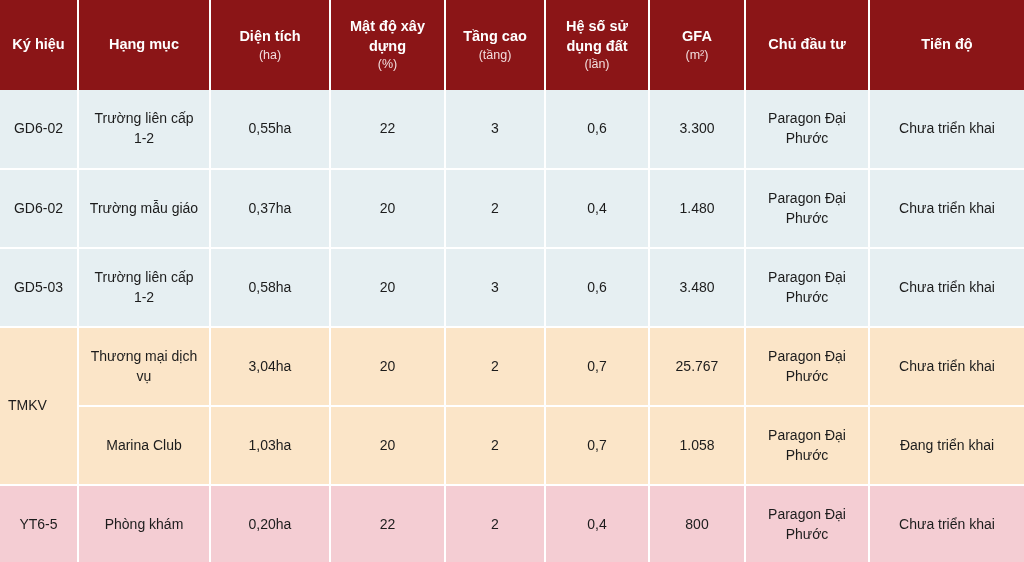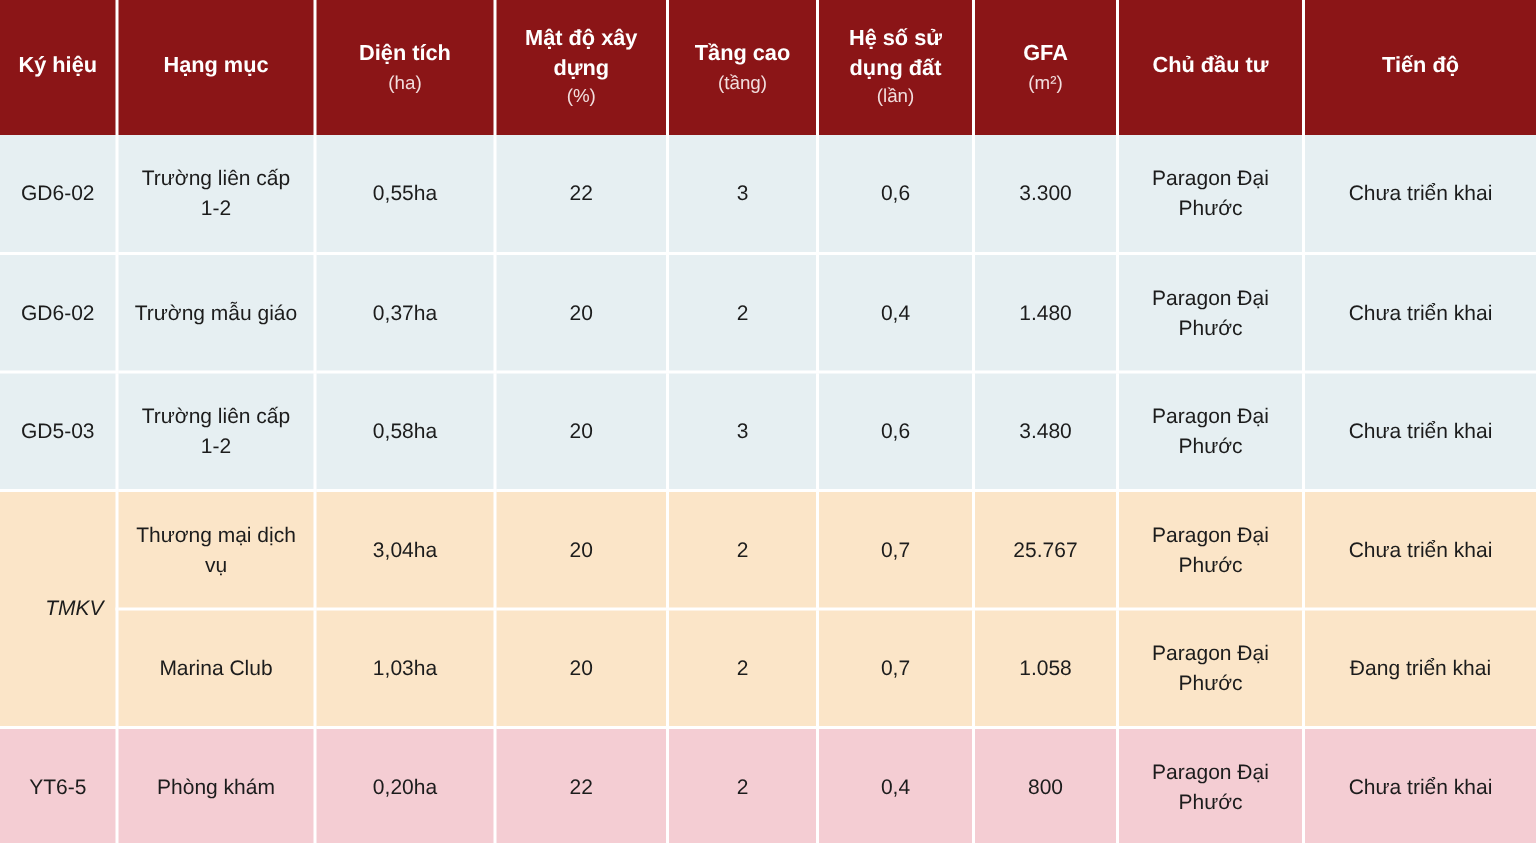--- a/index.html
+++ b/index.html
@@ -79,21 +79,21 @@
   tbody td:last-child { border-right: none; }
 
   tbody td.align-left { text-align: center; }
 
   
   tr.tint-blue   td { background: #E6EFF2; }
   tr.tint-orange td { background: #FBE5C8; }
   tr.tint-pink   td { background: #F4CDD3; }
 
   
-  td.merged-label { vertical-align: middle; text-align: right; font-style: italic; }
+  td.merged-label { vertical-align: middle; text-align: left; }
 </style>
 </head>
 <body>
 
 <div class="table-wrap">
   <table class="plan-table">
     <colgroup>
       <col class="c-kyhieu">
       <col class="c-hangmuc">
       <col class="c-dientich">

